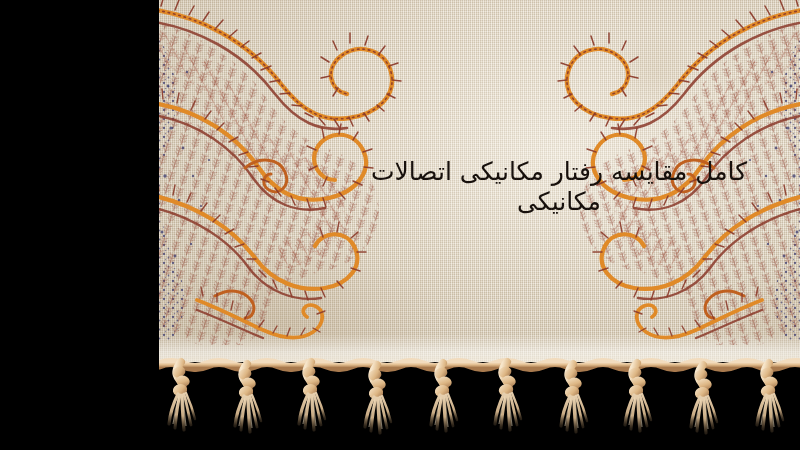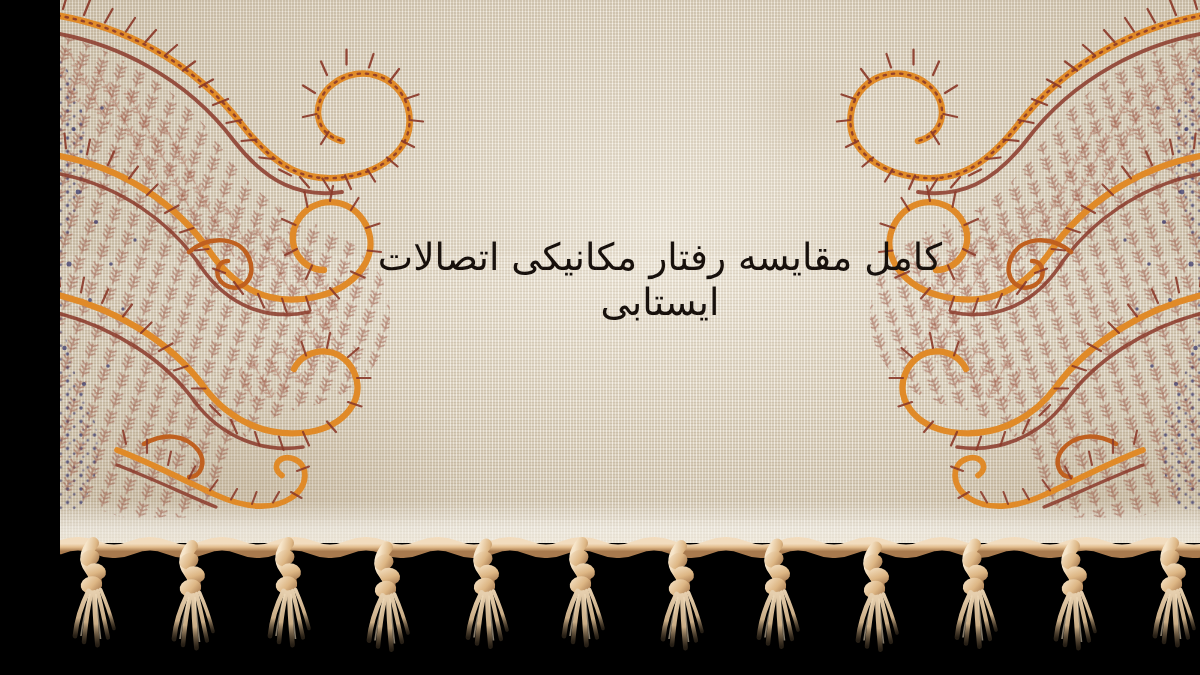--- a/index.html
+++ b/index.html
@@ -3,24 +3,24 @@
 <meta charset="utf-8">
 <title>Termeh Title Slide</title>
 <style>
   html, body {
     margin: 0;
     padding: 0;
     background: #000;
   }
   #slide {
     position: relative;
-    width: 760px;
+    width: 641px;
     height: 450px;
     overflow: hidden;
-    background: #0f766e;
+    background: #fca5a5;
     font-family: "DejaVu Sans", sans-serif;
   }
 
   
   .cloth {
     position: absolute;
     left: 0;
     top: 0;
     width: 800px;
     height: 368px;
@@ -427,16 +427,16 @@
       <use href="#tassel" x="478" y="7"></use>
       <use href="#tassel" x="544" y="9"></use>
       <use href="#tassel" x="610" y="7"></use>
       <use href="#tassel" x="676" y="8"></use>
       <use href="#tassel" x="742" y="6"></use>
     </svg>
   </div>
 
   <div class="title-block">
     <div class="title-line">کامل مقایسه رفتار مکانیکی اتصالات</div>
-    <div class="title-line">ایستابی</div>
+    <div class="title-line">مکانیکی</div>
   </div>
 
 </div>
 
 </body></html>

